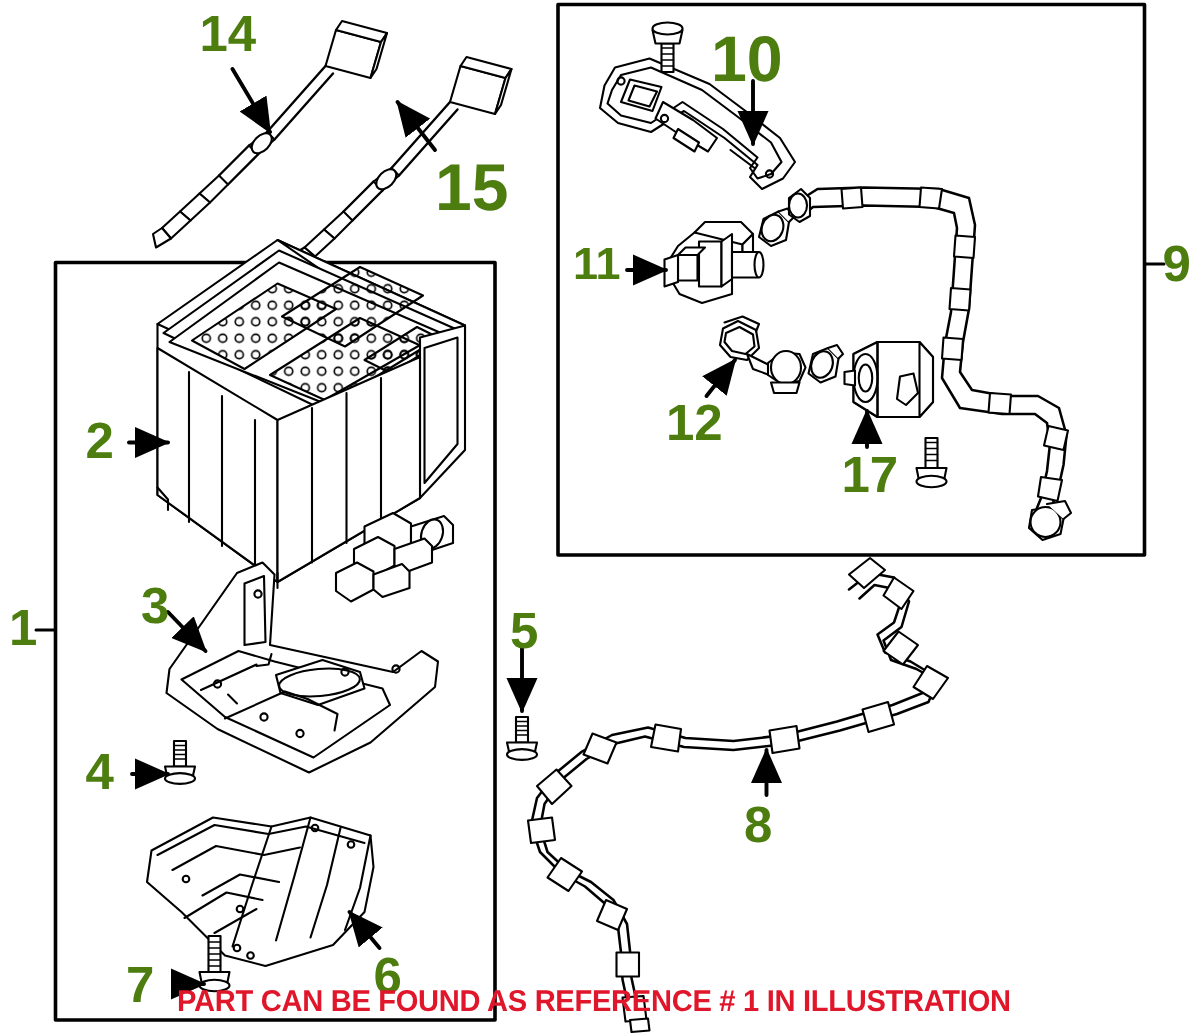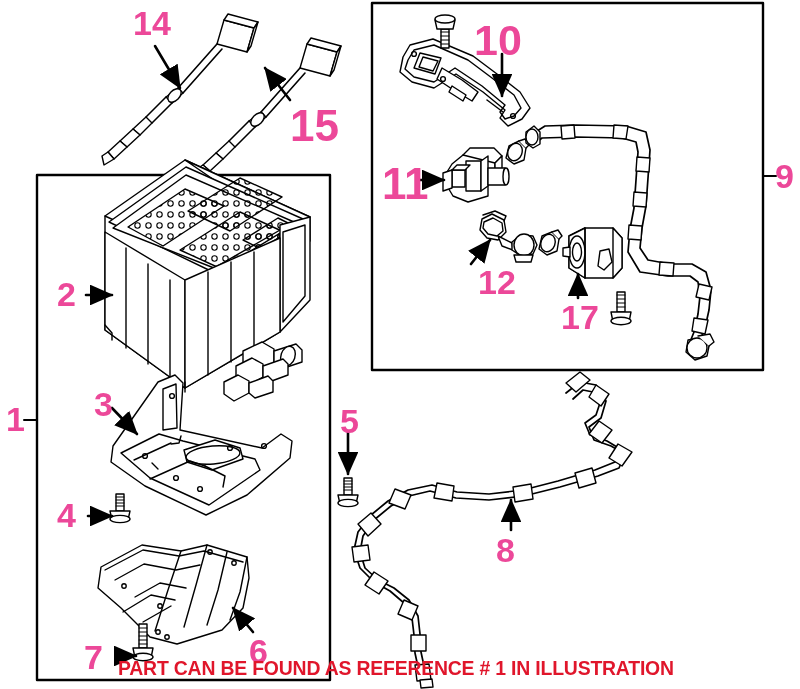--- a/index.html
+++ b/index.html
@@ -3,21 +3,21 @@
 <meta charset="utf-8">
 <style>
   html,body{margin:0;padding:0;background:#ffffff;}
   body{width:800px;height:689px;overflow:hidden;font-family:"Liberation Sans",sans-serif;}
   #stage{position:relative;width:800px;height:689px;background:#fff;}
   #stage svg{position:absolute;left:0;top:0;}
   .callout-num{
     position:absolute;
     font-family:"Liberation Sans",sans-serif;
     font-weight:700;
-    color:#ec4899;
+    color:#4d7c0f;
     line-height:1;
     white-space:nowrap;
     user-select:none;
   }
   .caption{
     position:absolute;
     left:118px;
     top:657px;
     width:600px;
     color:#e0162b;
@@ -338,21 +338,21 @@
   <div class="callout-num" style="left:6px;  top:402px; font-size:34px;">1</div>
   <div class="callout-num" style="left:57px; top:277px; font-size:34px;">2</div>
   <div class="callout-num" style="left:94px; top:387px; font-size:34px;">3</div>
   <div class="callout-num" style="left:57px; top:498px; font-size:34px;">4</div>
   <div class="callout-num" style="left:340px;top:404px; font-size:34px;">5</div>
   <div class="callout-num" style="left:249px;top:634px; font-size:34px;">6</div>
   <div class="callout-num" style="left:84px; top:640px; font-size:34px;">7</div>
   <div class="callout-num" style="left:496px;top:533px; font-size:34px;">8</div>
   <div class="callout-num" style="left:775px;top:159px; font-size:34px;">9</div>
   <div class="callout-num" style="left:474px;top:19px;  font-size:43px;">10</div>
-  <div class="callout-num" style="left:382px;top:162px; font-size:44px;">11</div>
-  <div class="callout-num" style="left:444px;top:265px; font-size:34px;margin-left:34px;">12</div>
+  <div class="callout-num" style="left:382px;top:162px; font-size:30px;">11</div>
+  <div class="callout-num" style="left:444px;top:265px; font-size:34px;">12</div>
   <div class="callout-num" style="left:561px;top:300px; font-size:34px;">17</div>
   <div class="callout-num" style="left:133px;top:6px;   font-size:34px;">14</div>
   <div class="callout-num" style="left:290px;top:104px; font-size:44px;">15</div>
 
   <div class="caption">PART CAN BE FOUND AS REFERENCE # 1 IN ILLUSTRATION</div>
 
 </div>
 
 </body></html>

